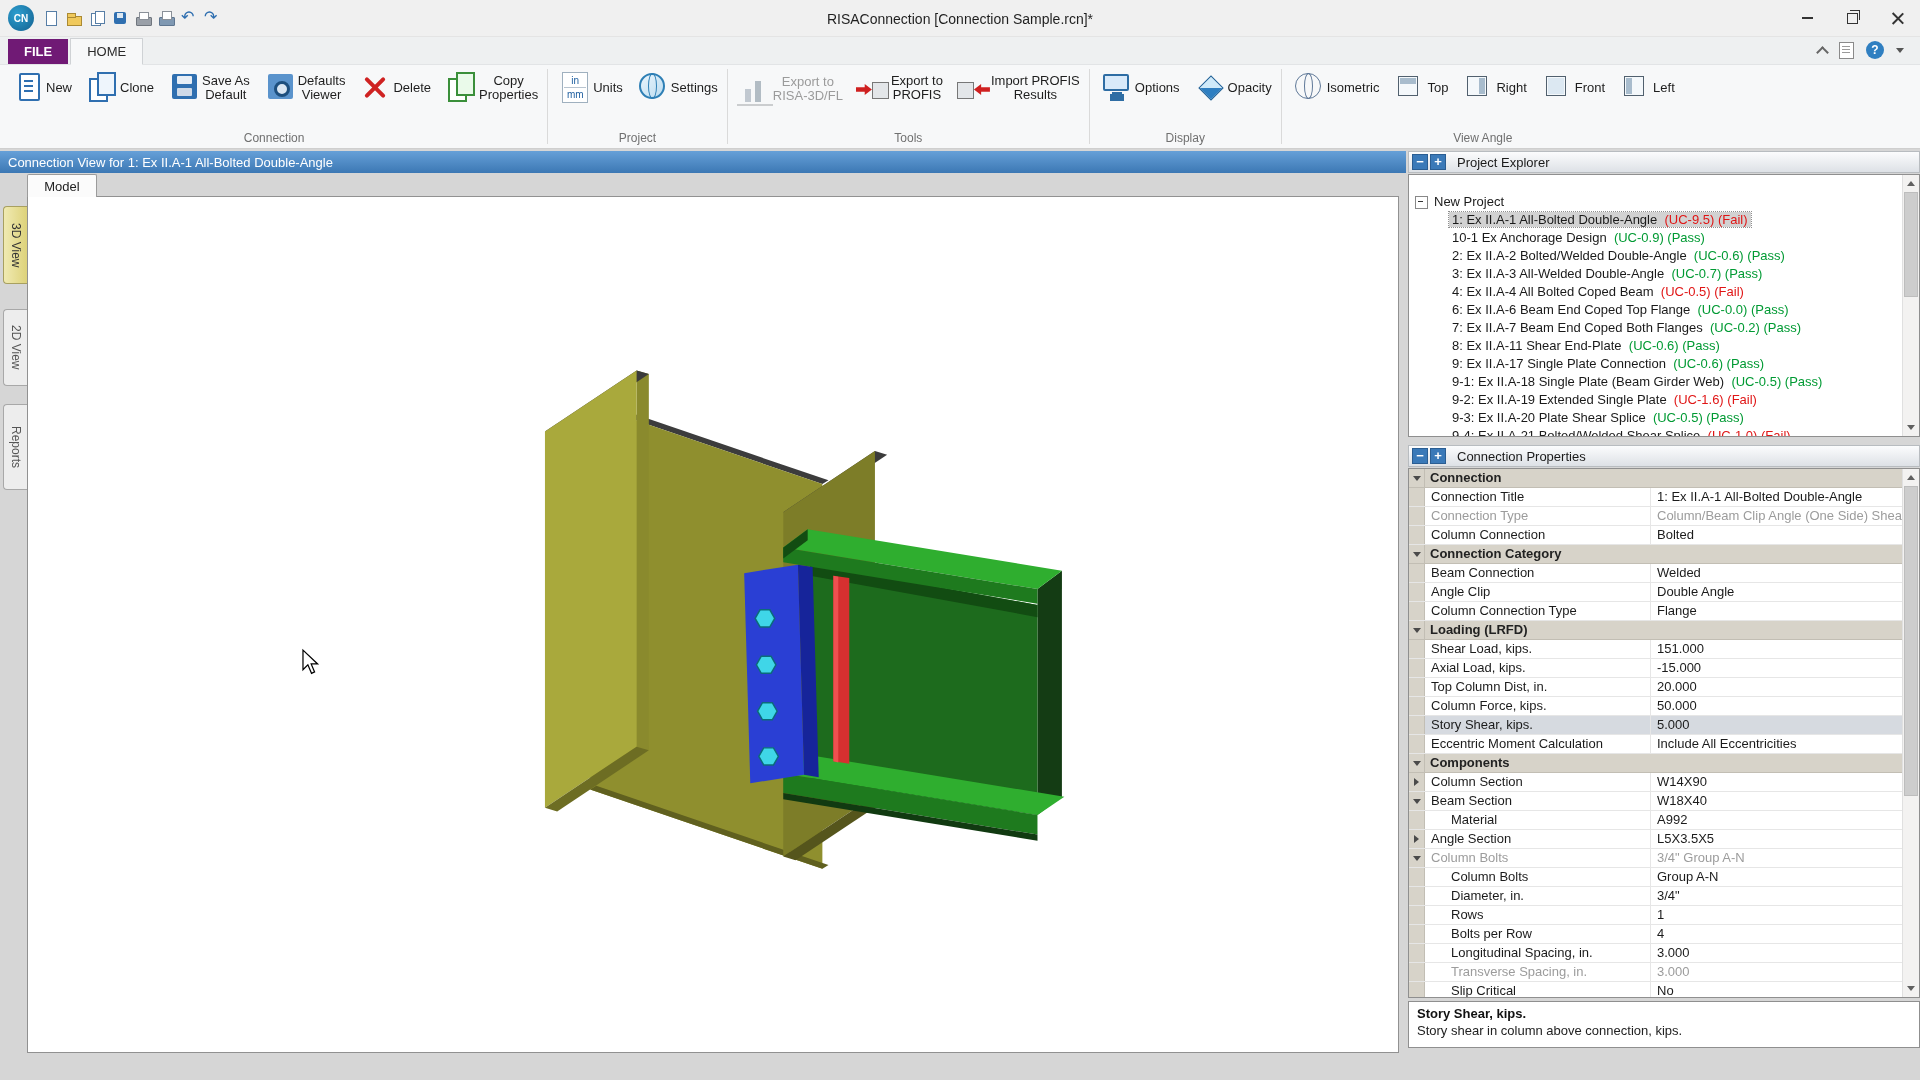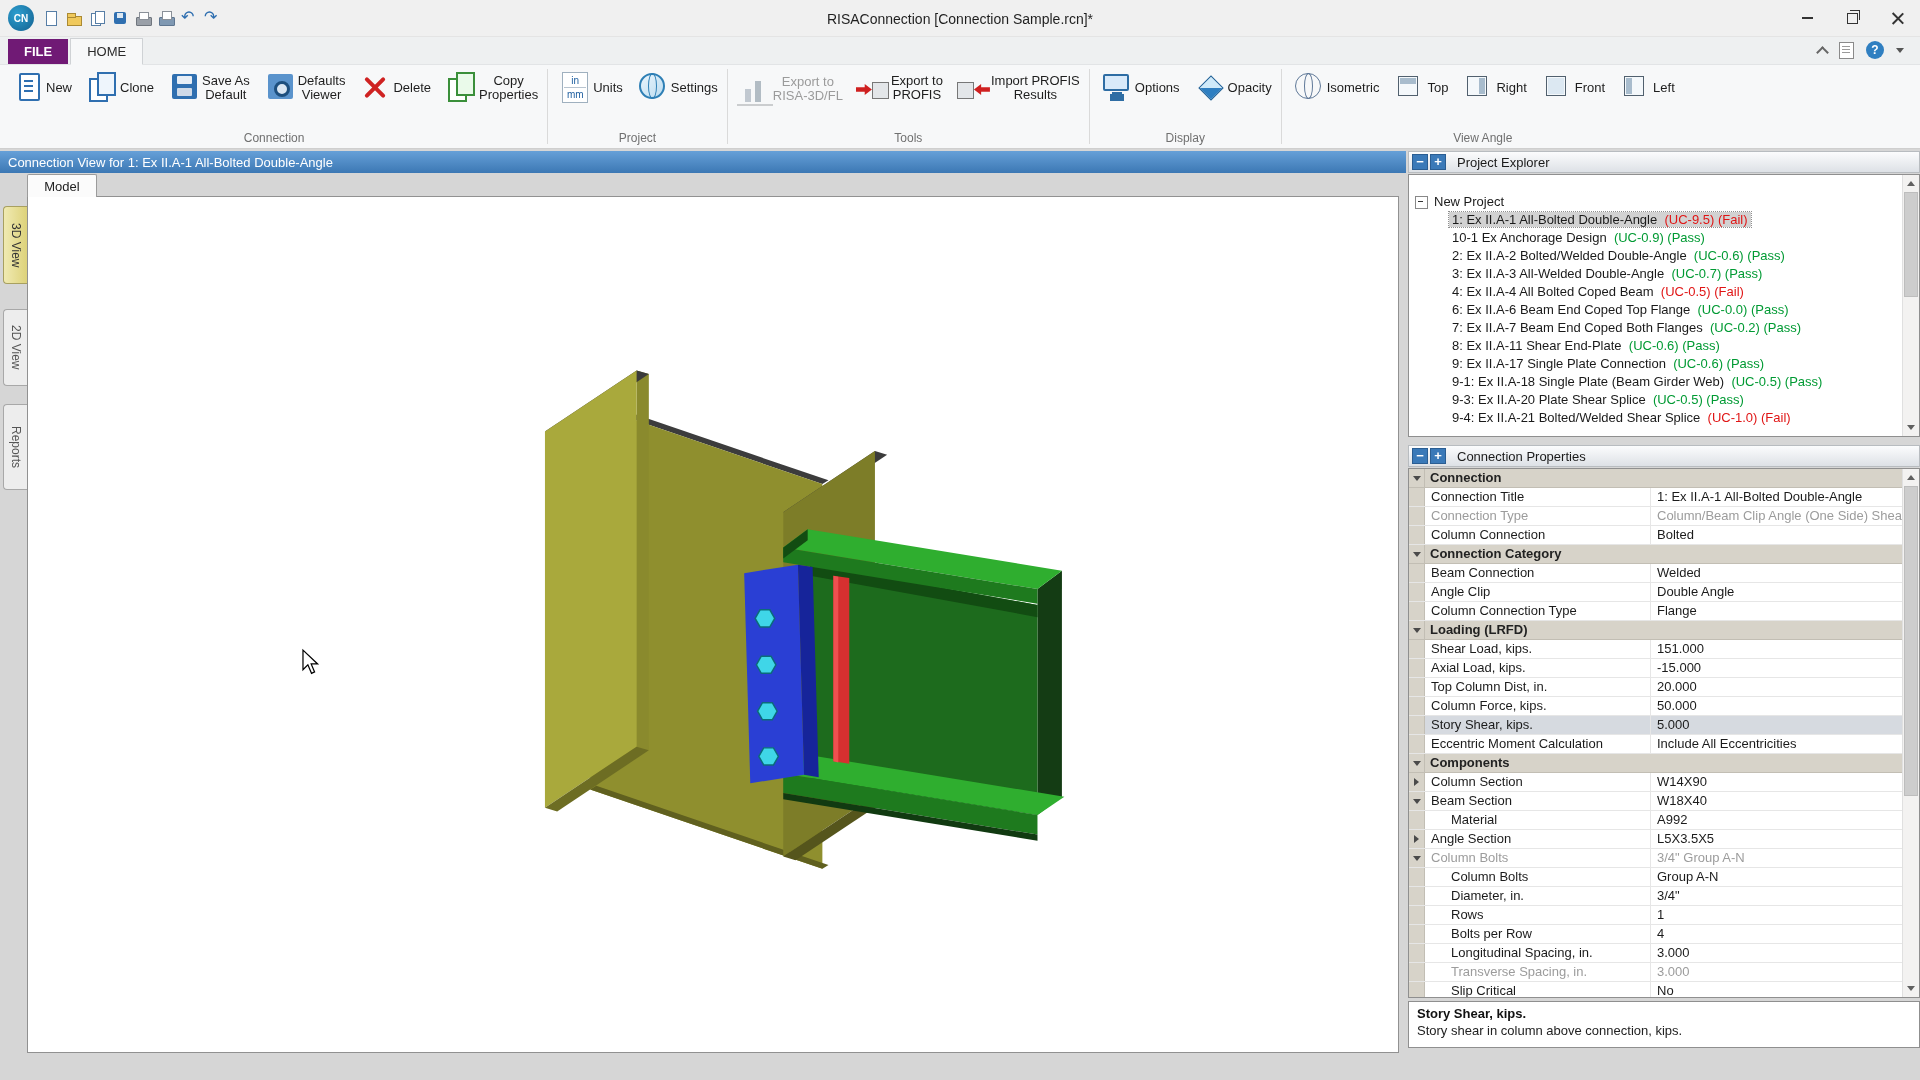--- a/index.html
+++ b/index.html
@@ -377,20 +377,21 @@
   <div class="titem tsel"><span class="thl"><span class="tlabel">1: Ex II.A-1 All-Bolted Double-Angle</span><span class="tfail">&nbsp;&nbsp;(UC-9.5) (Fail)</span></span></div>
       <div class="titem"><span class="thl"><span class="tlabel">10-1 Ex Anchorage Design</span><span class="tpass">&nbsp;&nbsp;(UC-0.9) (Pass)</span></span></div>
       <div class="titem"><span class="thl"><span class="tlabel">2: Ex II.A-2 Bolted/Welded Double-Angle</span><span class="tpass">&nbsp;&nbsp;(UC-0.6) (Pass)</span></span></div>
       <div class="titem"><span class="thl"><span class="tlabel">3: Ex II.A-3 All-Welded Double-Angle</span><span class="tpass">&nbsp;&nbsp;(UC-0.7) (Pass)</span></span></div>
       <div class="titem"><span class="thl"><span class="tlabel">4: Ex II.A-4 All Bolted Coped Beam</span><span class="tfail">&nbsp;&nbsp;(UC-0.5) (Fail)</span></span></div>
       <div class="titem"><span class="thl"><span class="tlabel">6: Ex II.A-6 Beam End Coped Top Flange</span><span class="tpass">&nbsp;&nbsp;(UC-0.0) (Pass)</span></span></div>
       <div class="titem"><span class="thl"><span class="tlabel">7: Ex II.A-7 Beam End Coped Both Flanges</span><span class="tpass">&nbsp;&nbsp;(UC-0.2) (Pass)</span></span></div>
       <div class="titem"><span class="thl"><span class="tlabel">8: Ex II.A-11 Shear End-Plate</span><span class="tpass">&nbsp;&nbsp;(UC-0.6) (Pass)</span></span></div>
       <div class="titem"><span class="thl"><span class="tlabel">9: Ex II.A-17 Single Plate Connection</span><span class="tpass">&nbsp;&nbsp;(UC-0.6) (Pass)</span></span></div>
       <div class="titem"><span class="thl"><span class="tlabel">9-1: Ex II.A-18 Single Plate (Beam Girder Web)</span><span class="tpass">&nbsp;&nbsp;(UC-0.5) (Pass)</span></span></div>
+      <div class="titem"><span class="thl"><span class="tlabel">9-2: Ex II.A-19 Extended Single Plate</span><span class="tfail">&nbsp;&nbsp;(UC-1.6) (Fail)</span></span></div>
       <div class="titem"><span class="thl"><span class="tlabel">9-3: Ex II.A-20 Plate Shear Splice</span><span class="tpass">&nbsp;&nbsp;(UC-0.5) (Pass)</span></span></div>
       <div class="titem"><span class="thl"><span class="tlabel">9-4: Ex II.A-21 Bolted/Welded Shear Splice</span><span class="tfail">&nbsp;&nbsp;(UC-1.0) (Fail)</span></span></div>
     </div>
   <div class="vsb">
     <div class="sarr">
         <i class="tu"></i>
       </div>
     <div class="strk">
         <div class="sthm"></div>
       </div>

